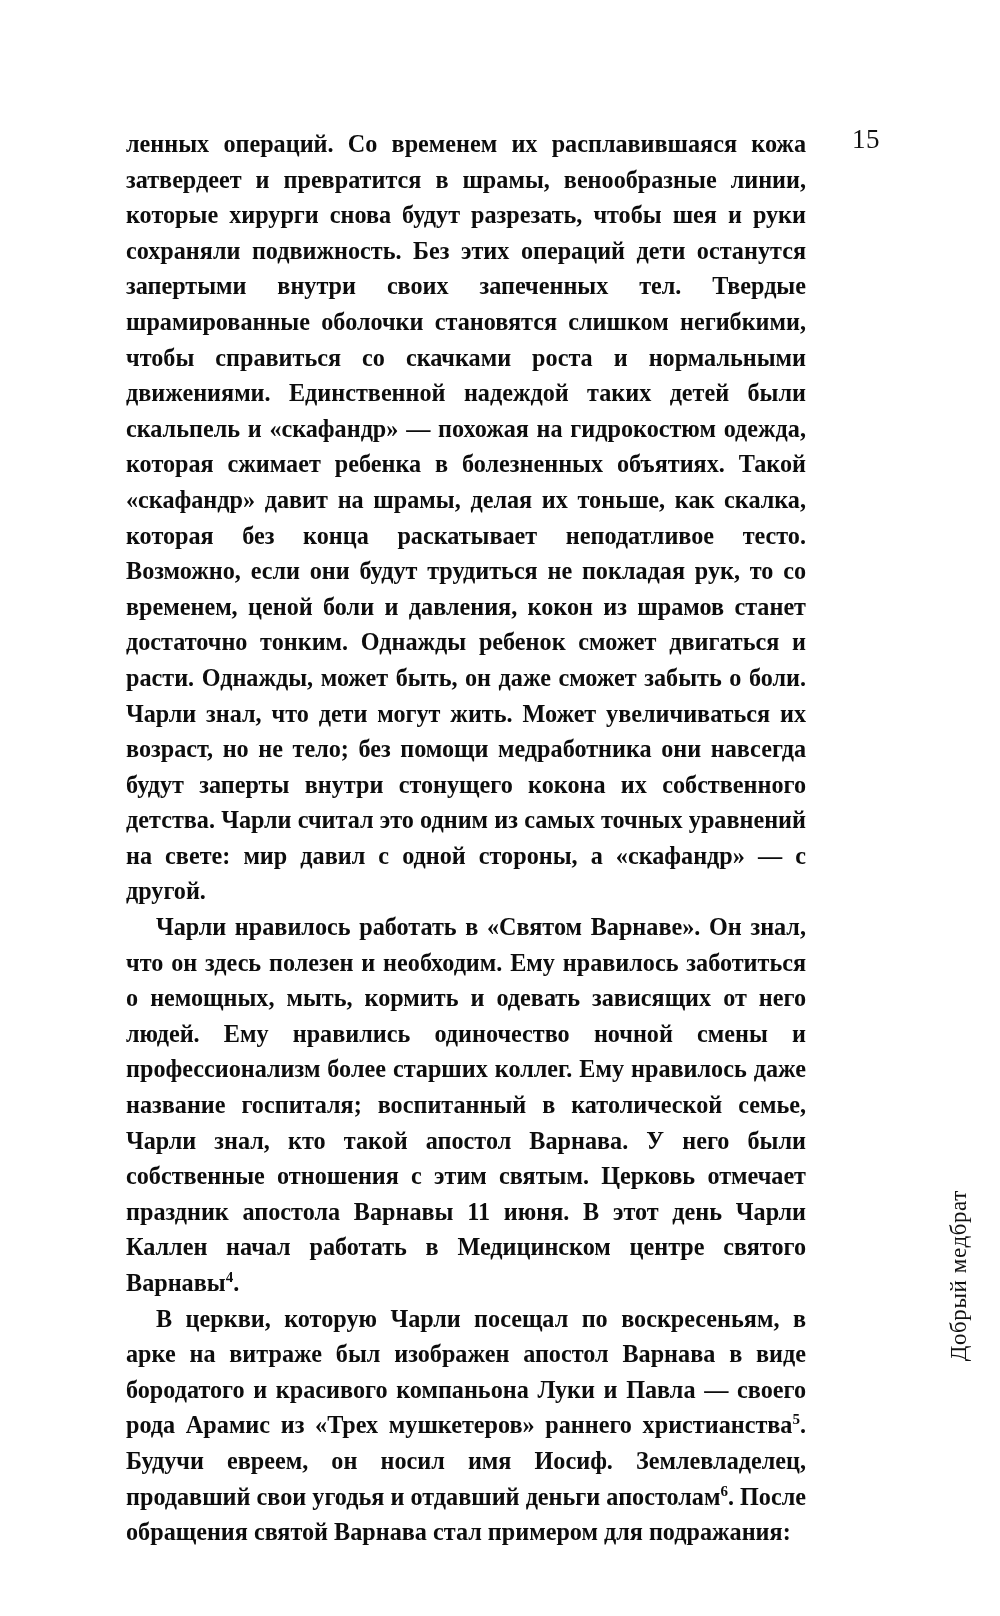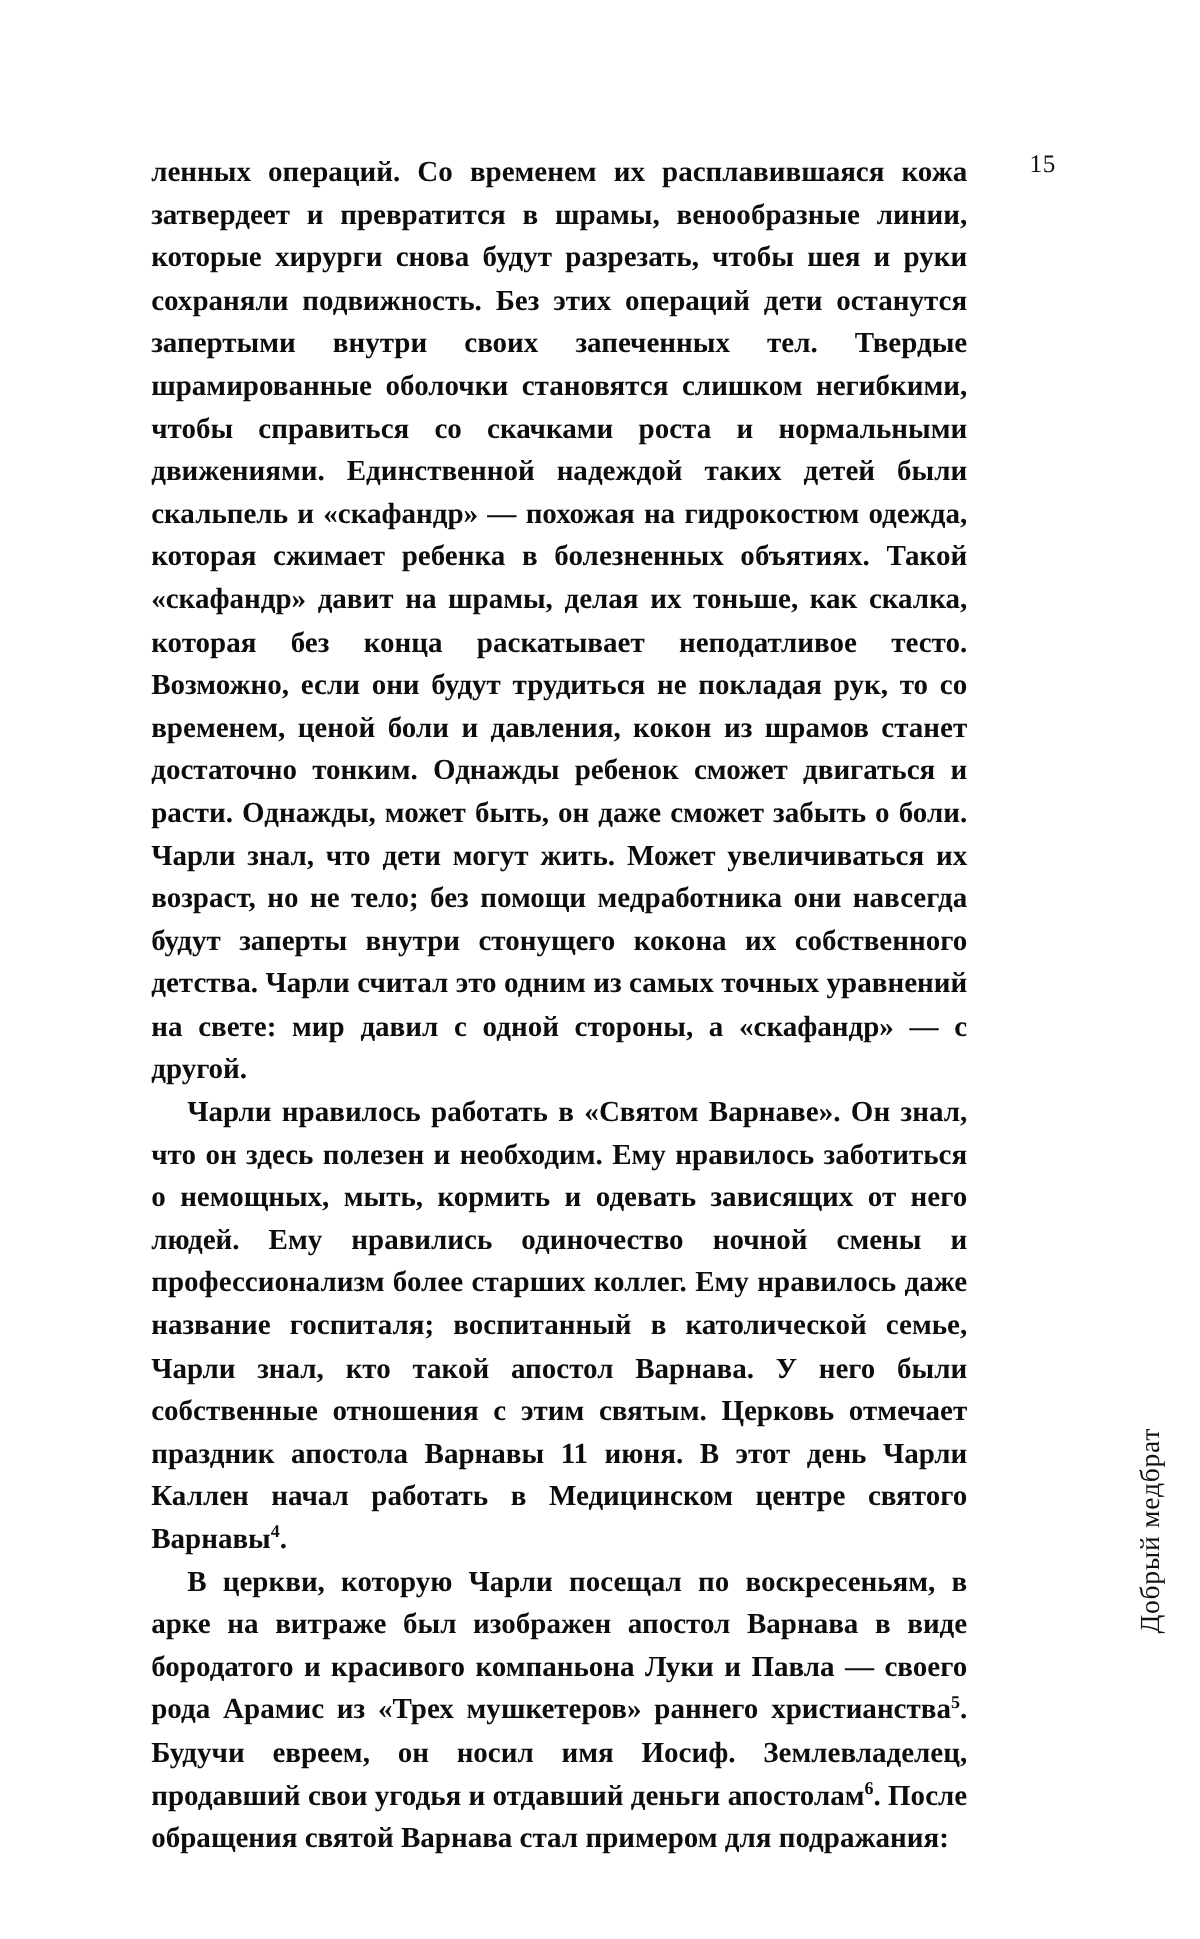--- a/index.html
+++ b/index.html
@@ -13,21 +13,21 @@
     height: 1616px;
     background: #ffffff;
     overflow: hidden;
     font-family: "Liberation Serif", "DejaVu Serif", serif;
     color: #111111;
   }
   .page-number {
     position: absolute;
     top: 126px;
     right: 120px;
-    font-size: 21px;
+    font-size: 27px;
     line-height: 1;
     color: #111111;
     letter-spacing: 0.5px;
   }
   .running-head {
     position: absolute;
     right: 28px;
     top: 1190px;
     writing-mode: vertical-rl;
     transform: rotate(180deg);

